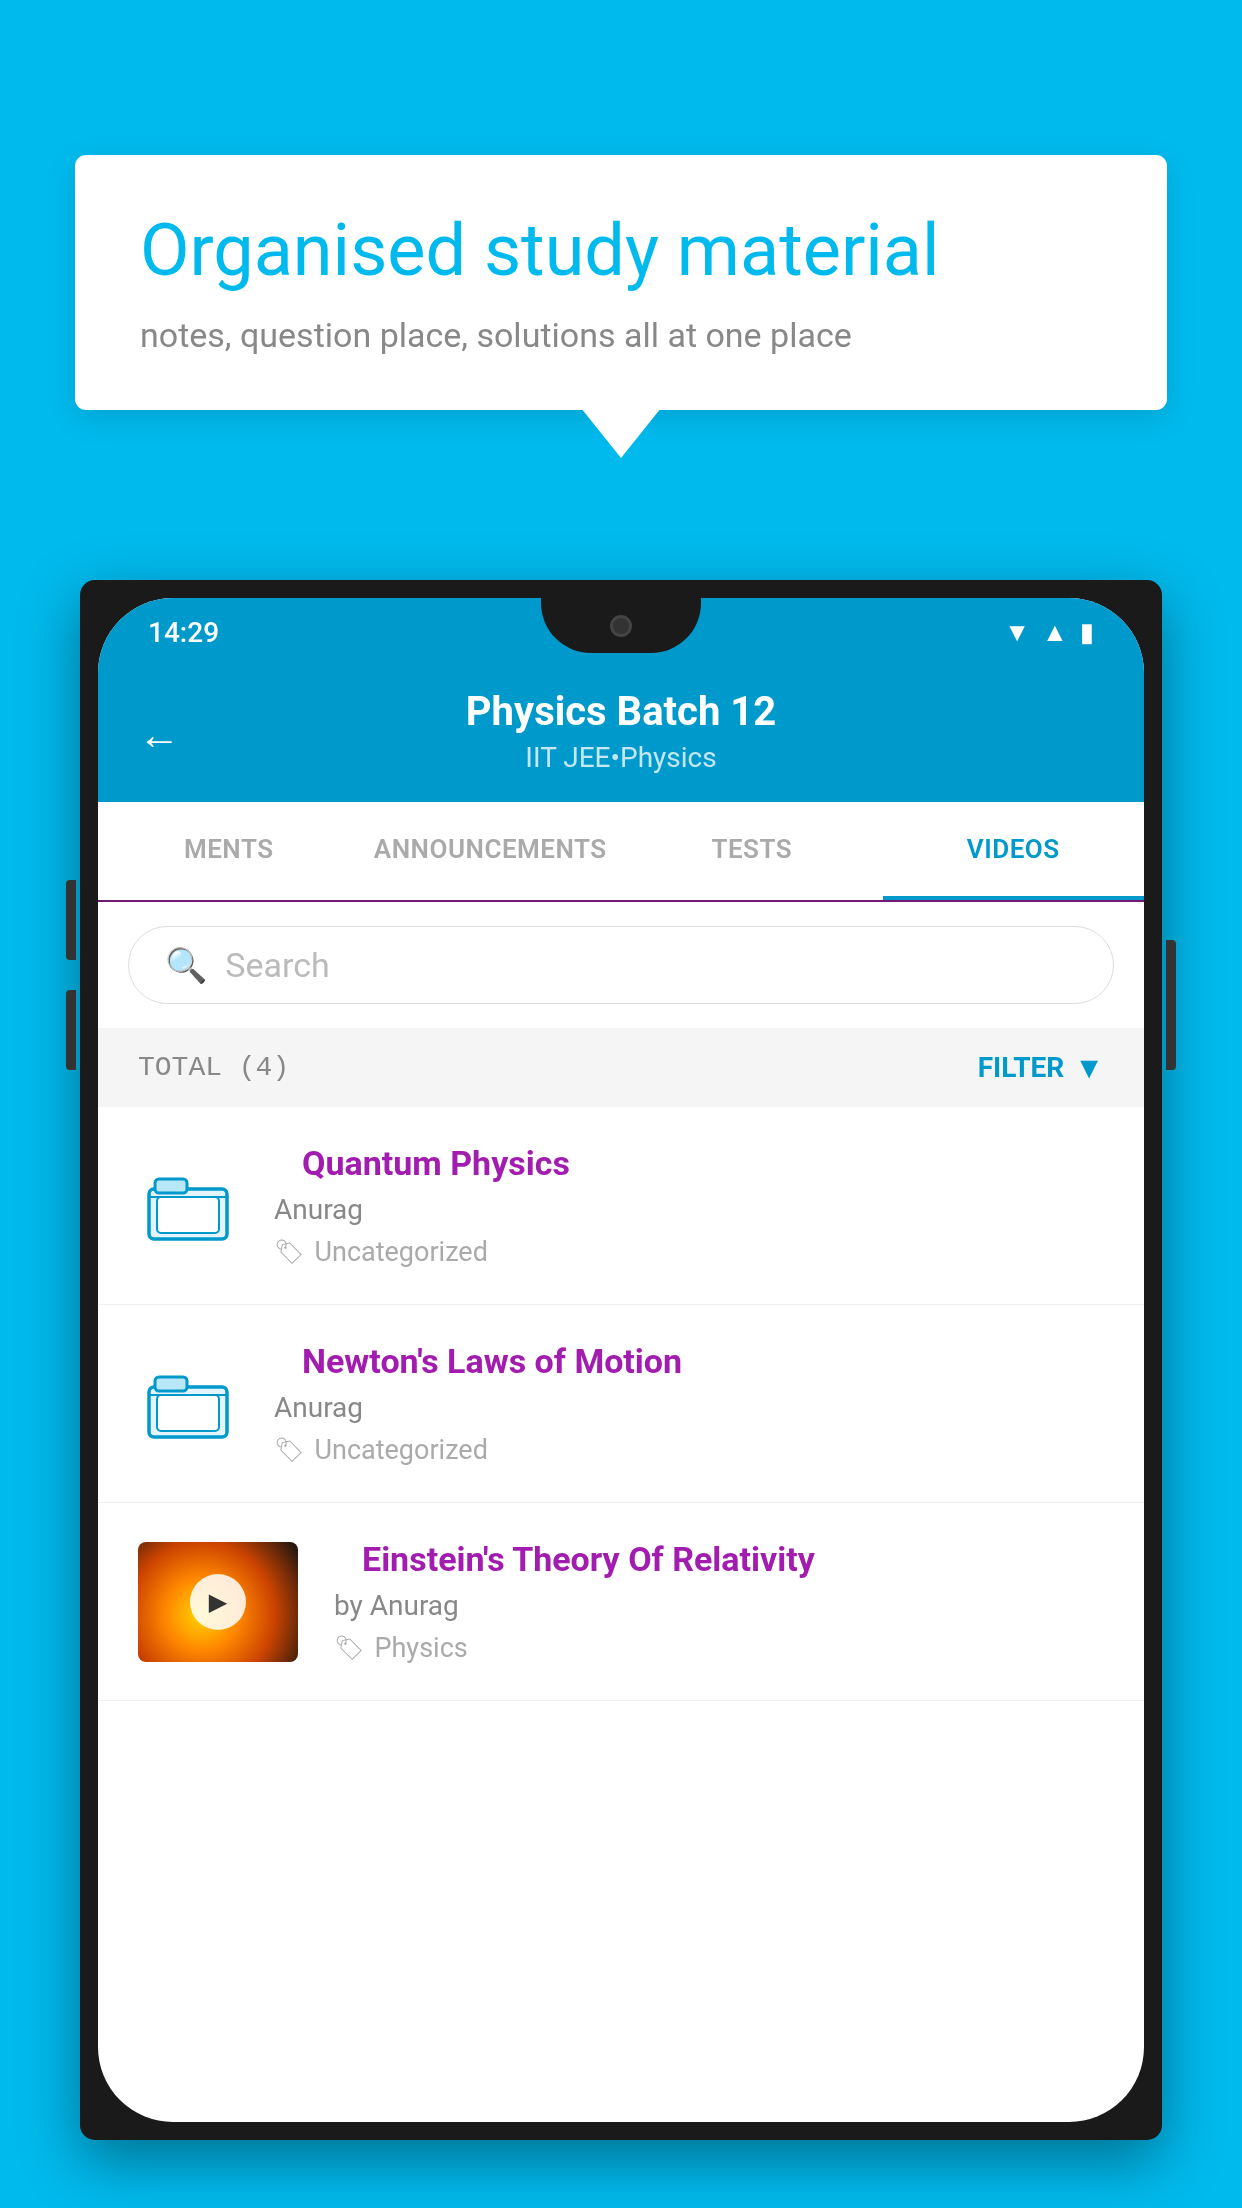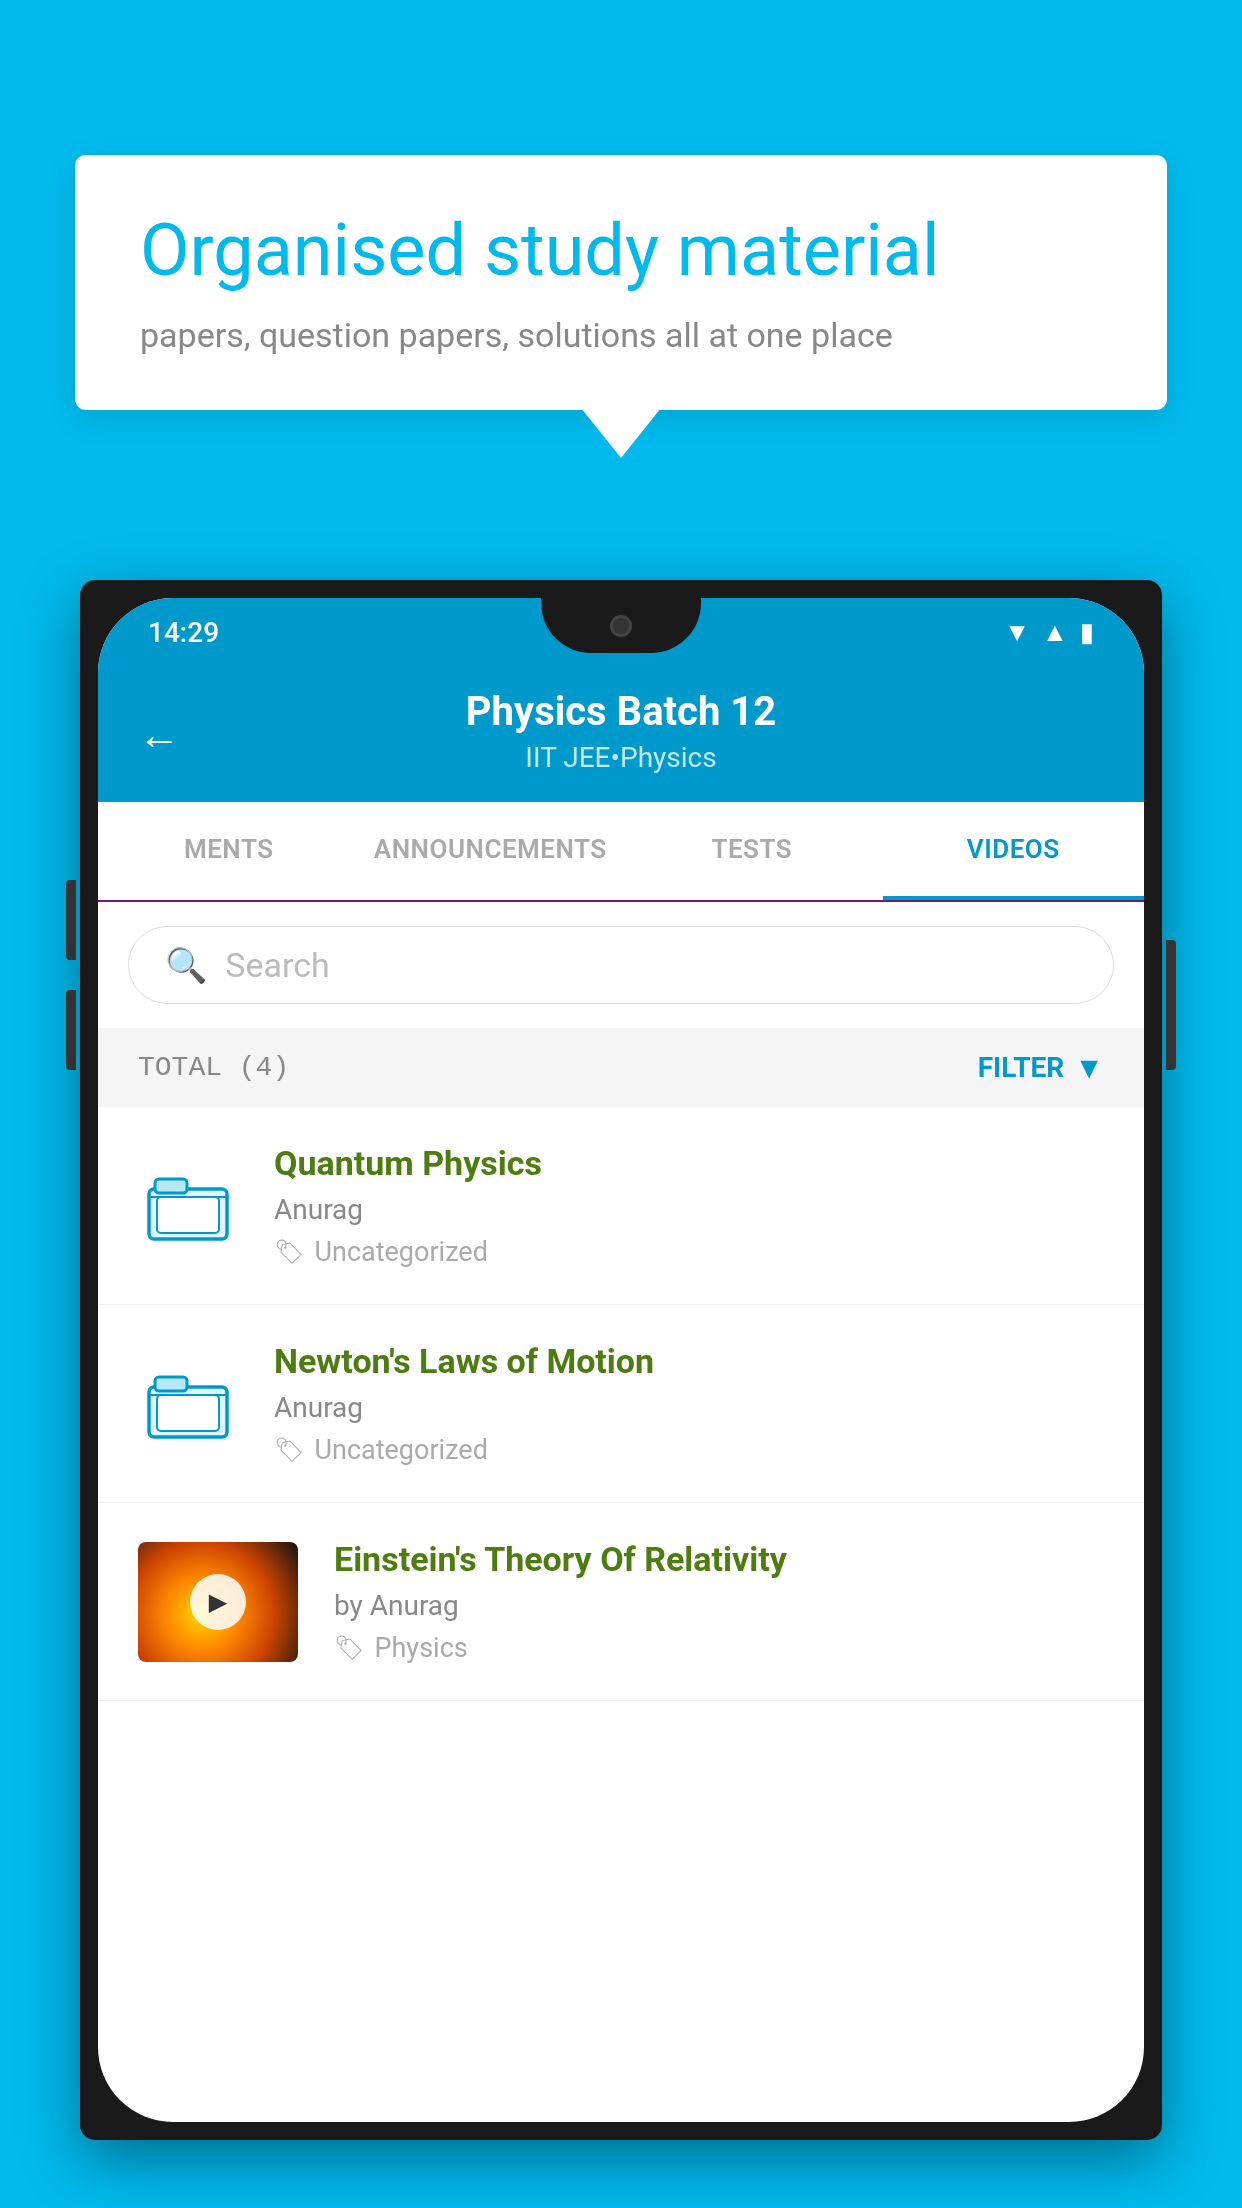--- a/index.html
+++ b/index.html
@@ -278,22 +278,23 @@
     .folder-svg {
       width: 82px;
       height: 70px;
     }
     .video-info {
       flex: 1;
     }
     .video-title {
       font-size: 34px;
       font-weight: 700;
-      color: #4d7c0f;
+      color: #a21caf;
       margin-bottom: 10px;
+      margin-left: 28px;
     }
     .video-author {
       font-size: 28px;
       color: #888;
       margin-bottom: 10px;
     }
     .video-tag {
       display: flex;
       align-items: center;
       gap: 10px;
@@ -332,21 +333,21 @@
       height: 130px;
       background: #333;
       border-radius: 0 4px 4px 0;
     }
   </style>
 </head>
 <body>
 
 <div class="speech-bubble">
   <div class="bubble-title">Organised study material</div>
-  <div class="bubble-subtitle">papers, question papers, solutions all at one place</div>
+  <div class="bubble-subtitle">notes, question place, solutions all at one place</div>
 </div>
 
 <div class="phone-wrapper">
   <div class="phone-frame">
     <div class="side-btn-left"></div>
     <div class="side-btn-left2"></div>
     <div class="side-btn-right"></div>
 
     <div class="phone-screen">
 

